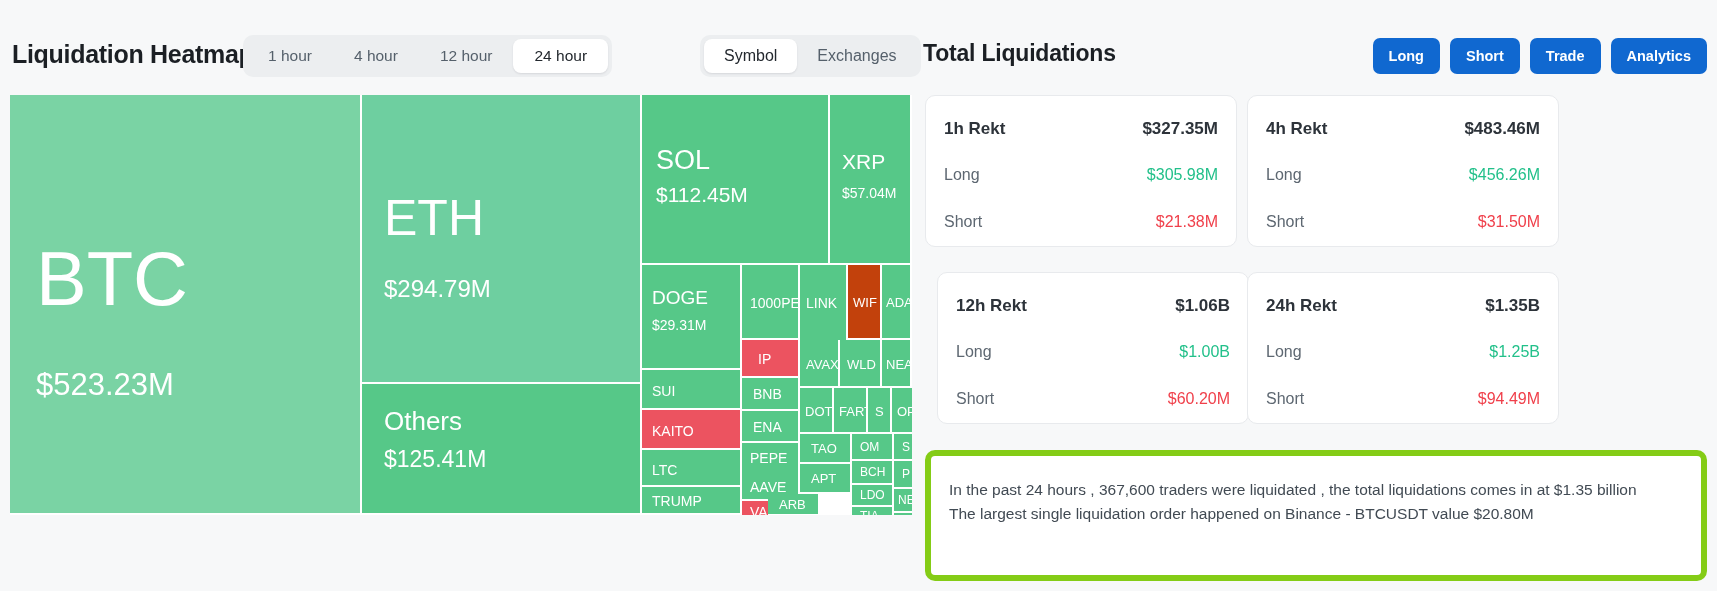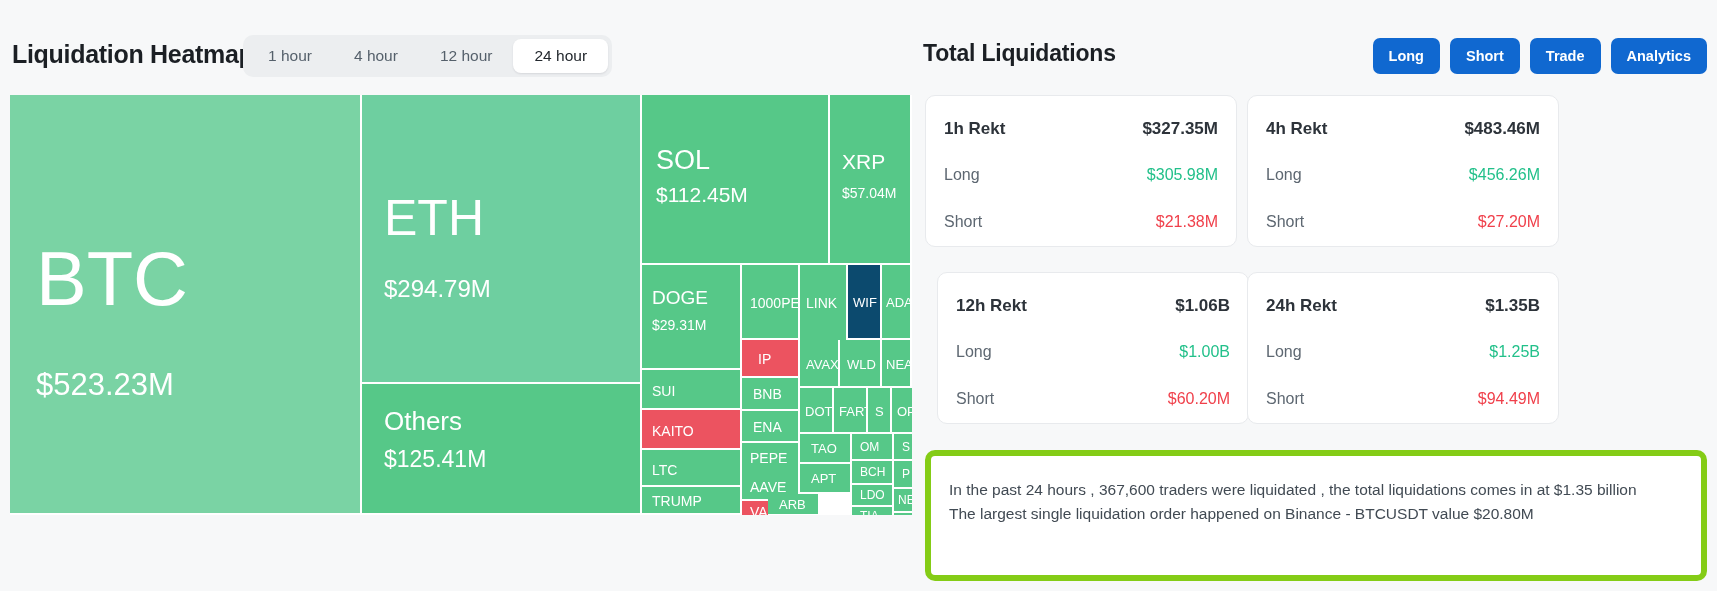--- a/index.html
+++ b/index.html
@@ -89,20 +89,24 @@
 
   <div class="header">
     <div class="hm-title">Liquidation Heatmap</div>
 
     <div class="seg seg-tf" id="tf-seg">
         <button class="seg-btn">1 hour</button>
         <button class="seg-btn">4 hour</button>
         <button class="seg-btn">12 hour</button>
         <button class="seg-btn active">24 hour</button>
       </div>
+    <div class="seg seg-sym" id="sym-seg">
+        <button class="seg-btn active">Symbol</button>
+        <button class="seg-btn">Exchanges</button>
+      </div>
 
     <div class="tl-title">Total Liquidations</div>
 
     <div class="act-btns" id="act-btns">
         <button class="act-btn" style="background: rgb(16, 104, 208);">Long</button>
         <button class="act-btn" style="background: rgb(16, 104, 208);">Short</button>
         <button class="act-btn" style="background: rgb(16, 104, 208);">Trade</button>
         <button class="act-btn" style="background: rgb(16, 104, 208);">Analytics</button>
       </div>
   </div>
@@ -143,21 +147,21 @@
       </div>
       <div class="tile" style="left: 632px; top: 392px; width: 100px; height: 28px; background: rgb(86, 200, 136);">
         <span class="sym" style="left: 10px; top: 6px; font-size: 14px;">TRUMP</span>
       </div>
       <div class="tile" style="left: 732px; top: 170px; width: 58px; height: 75px; background: rgb(86, 200, 136);">
         <span class="sym" style="left: 8px; top: 30px; font-size: 14px;">1000PEPE</span>
       </div>
       <div class="tile" style="left: 790px; top: 170px; width: 48px; height: 88px; background: rgb(86, 200, 136);">
         <span class="sym" style="left: 6px; top: 30px; font-size: 14px;">LINK</span>
       </div>
-      <div class="tile" style="left: 838px; top: 170px; width: 34px; height: 75px; background: #0c4a6e;">
+      <div class="tile" style="left: 838px; top: 170px; width: 34px; height: 75px; background: #c2410c;">
         <span class="sym" style="left: 5px; top: 30px; font-size: 13px;">WIF</span>
       </div>
       <div class="tile" style="left: 872px; top: 170px; width: 30px; height: 75px; background: rgb(86, 200, 136);">
         <span class="sym" style="left: 4px; top: 30px; font-size: 13px;">ADA</span>
       </div>
       <div class="tile" style="left: 732px; top: 245px; width: 58px; height: 38px; background: rgb(236, 83, 96);">
         <span class="sym" style="left: 16px; top: 11px; font-size: 14px;">IP</span>
       </div>
       <div class="tile" style="left: 732px; top: 283px; width: 58px; height: 33px; background: rgb(86, 200, 136);">
         <span class="sym" style="left: 11px; top: 8px; font-size: 14px;">BNB</span>
@@ -247,21 +251,21 @@
         <div class="row r0">
           <span class="lbl-strong">4h Rekt</span>
           <span class="val-strong">$483.46M</span>
         </div>
         <div class="row r1">
           <span class="lbl">Long</span>
           <span class="val-long">$456.26M</span>
         </div>
         <div class="row r2">
           <span class="lbl">Short</span>
-          <span class="val-short">$27.20M</span>
+          <span class="val-short">$31.50M</span>
         </div>
       </div>
       <div class="card c2">
         <div class="row r0">
           <span class="lbl-strong">12h Rekt</span>
           <span class="val-strong">$1.06B</span>
         </div>
         <div class="row r1">
           <span class="lbl">Long</span>
           <span class="val-long">$1.00B</span>

